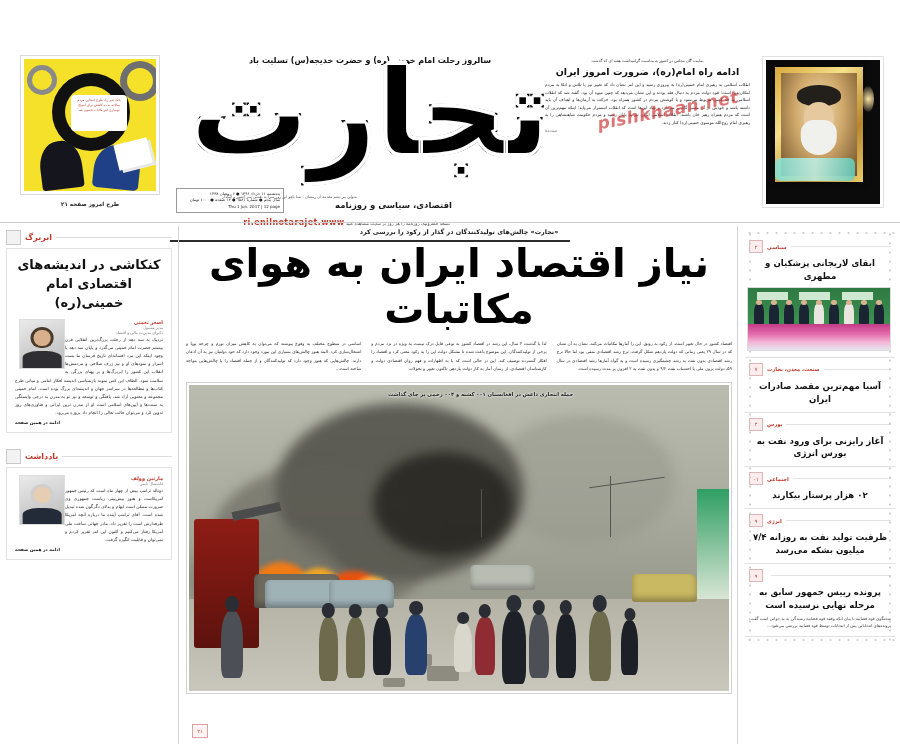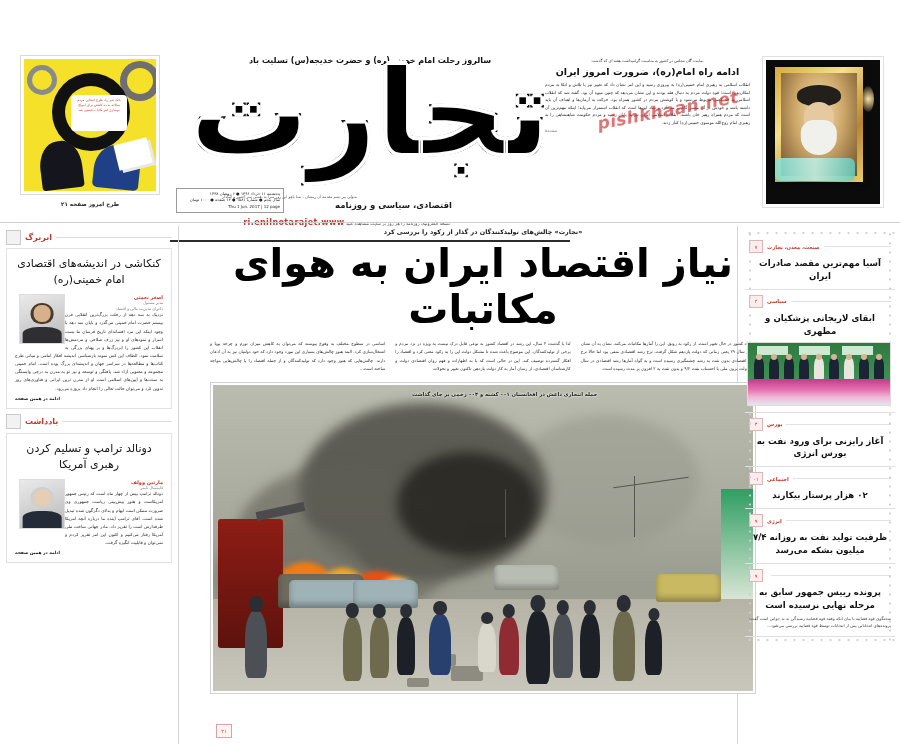--- a/index.html
+++ b/index.html
@@ -108,41 +108,41 @@
   .vline.r{left:737px;}
 
   
   .leftcol{position:absolute;left:6px;top:230px;width:166px;height:512px;}
   .sect-head{display:flex;align-items:center;justify-content:flex-start;
       gap:4px;height:14px;margin-bottom:4px;}
   .sect-head .ttl{font-size:8px;font-weight:bold;color:#c0392b;}
   .sect-head .sq{width:13px;height:13px;border:1px solid #c9c9c9;background:#f2f2f2;}
   .sect-head .ln{flex:1;height:1px;background:#ddd;}
   .card{border:1px solid #e2e2e2;background:#fff;padding:7px 8px;box-sizing:border-box;}
-  .card h4{margin:0 0 6px;font-size:11px;line-height:1.45;font-weight:normal;
+  .card h4{margin:0 0 6px;font-size:13px;line-height:1.45;font-weight:bold;
       text-align:center;color:#111;}
   .byline{font-size:5px;color:#c0392b;font-weight:bold;text-align:right;}
   .byrole{font-size:3.8px;color:#777;text-align:right;line-height:1.5;}
   .author-photo{float:left;width:44px;height:48px;margin:0 0 3px 4px;
       border:1px solid #ddd;position:relative;overflow:hidden;background:#cfcfcf;}
   .ap-bg{position:absolute;inset:0;background:linear-gradient(160deg,#eaeaea,#b9b9b9);}
   .ap-head{position:absolute;left:50%;top:16%;width:52%;height:44%;
       background:#4a3a2c;border-radius:50% 50% 44% 44%;transform:translateX(-50%);}
   .ap-face{position:absolute;left:50%;top:22%;width:38%;height:34%;
       background:#d8b18c;border-radius:46%;transform:translateX(-50%);}
   .ap-body{position:absolute;left:50%;bottom:0;width:88%;height:34%;
       background:#2f2f33;border-radius:40% 40% 0 0;transform:translateX(-50%);}
   .ap-face2{background:#e7cdb2 !important;}
   .ap-head2{background:#cfcfcf !important;}
   .ap-body2{background:#232a38 !important;}
   .card .body{font-size:4.4px;line-height:1.85;text-align:justify;color:#2b2b2b;}
   .card .more{font-size:4.4px;color:#111;font-weight:bold;text-align:left;margin-top:3px;}
 
   
-  .centercol{position:absolute;left:186px;top:228px;width:546px;height:514px;margin-left:24px;}
+  .centercol{position:absolute;left:186px;top:228px;width:546px;height:514px;}
   .kicker{font-size:6.4px;font-weight:bold;text-align:center;color:#1b1b1b;
       margin-bottom:4px;}
   .main-head{font-size:40px;font-weight:bold;text-align:center;line-height:1.15;
       color:#000;margin:2px 0 8px;letter-spacing:-0.5px;}
   .lead-cols{display:flex;gap:10px;direction:rtl;}
   .lead-cols .c{flex:1;font-size:4.3px;line-height:1.95;text-align:justify;color:#2b2b2b;}
   .photo-shell{margin-top:8px;border:1px solid #d2d2d2;padding:2px;background:#fff;}
   .photo{position:relative;width:100%;height:306px;overflow:hidden;background:#8d8f84;}
 
   
@@ -323,27 +323,26 @@
         <div class="ap-face"></div>
         <div class="ap-body"></div>
       </div>
       <div class="byline ar">اصغر نعمتی</div>
       <div class="byrole ar">مدیر مسئول</div>
       <div class="byrole ar">دکترای مدیریت مالی و اقتصاد</div>
       <div class="body ar">نزدیک به سه دهه از رحلت بزرگ‌ترین انقلابی قرن بیستم حضرت امام خمینی می‌گذرد و پایان سه دهه با وجود اینکه این مرد افسانه‌ای تاریخ فرسان ما بست اسرار و نمودهای او و نیز ژرف صلاحی و مردمش‌ها انقلاب این کشور را ابربرگ‌ها و بر پهنای بزرگی به سلامت نمود. الطاف این کس نمونه بازشناسی اندیشه افکار امامی و مبانی طرح کتاب‌ها و مطالعه‌ها در سراسر جهان و اندیشه‌ای بزرگ بوده است. امام خمینی مجموعه و معنویی آزاد شد، یافتگی و توسعه و نیز تو به مدرن به درجی وابستگی به سنت‌ها و آیین‌های اسلامی است او از مدرن ترین ایرانی و فناوری‌های روز تدوین کرد و می‌توان حالت تعالی را انجام داد پروژه می‌رود.</div>
       <div class="more ar">ادامه در همین صفحه</div>
     </div>
 
-    <div class="sect-head" style="margin-top:6px;justify-content:space-between;">
+    <div class="sect-head" style="margin-top:16px;justify-content:space-between;">
       <div class="ln"></div>
       <div class="ttl ar">یادداشت</div>
       <div class="sq"></div>
     </div>
     <div class="card">
-      <h4 class="ar">دونالد ترامپ و تسلیم کردن رهبری آمریکا</h4>
       <div class="author-photo">
         <div class="ap-bg"></div>
         <div class="ap-head ap-head2"></div>
         <div class="ap-face ap-face2"></div>
         <div class="ap-body ap-body2"></div>
       </div>
       <div class="byline ar">مارتین وولف</div>
       <div class="byrole ar">فایننشال تایمز</div>
       <div class="body ar">دونالد ترامپ بیش از چهار ماه است که رئیس جمهور آمریکاست و هنوز پیش‌بینی ریاست جمهوری وی ضرورت ممکن است ابهام و بدلای دگرگون شده تبدیل شده است. آقای ترامپ آینده ما درباره آنچه امریکا طرفدارش است را تقریر داد، مادر جهانی ساخت ملی آمریکا رفتار می‌کنیم و اکنون این امر تقریر کردم و نمی‌توان و قابلیت انگیزه گرفت.</div>
       <div class="more ar">ادامه در همین صفحه</div>
@@ -440,29 +439,20 @@
   <div class="rightcol">
 
     <div class="dotcol">
       <div class="dots-l"></div>
       <div class="dots-r"></div>
       <div class="dotrow"></div>
 
       <div class="v-item">
         <div class="v-tagrow">
           <div class="v-line"></div>
-          <div class="v-tag ar">صنعت، معدن، تجارت</div>
-          <div class="v-pg ar">۷</div>
-        </div>
-        <div class="v-title ar">آسیا مهم‌ترین مقصد صادرات ایران</div>
-      </div>
-
-      <div class="v-item">
-        <div class="v-tagrow">
-          <div class="v-line"></div>
           <div class="v-tag ar">سیاسی</div>
           <div class="v-pg ar">۲</div>
         </div>
         <div class="v-title ar">ابقای لاریجانی پزشکیان و مطهری</div>
         <div class="v-photo">
           <div class="vp-wall"></div>
           <div class="vp-panel"></div>
           <div class="vp-panel vp-panel2"></div>
           <div class="vp-panel vp-panel3"></div>
           <div class="vp-row">
@@ -476,20 +466,29 @@
             <div class="vp-p"></div>
             <div class="vp-p"></div>
           </div>
           <div class="vp-bot"></div>
         </div>
       </div>
 
       <div class="v-item">
         <div class="v-tagrow">
           <div class="v-line"></div>
+          <div class="v-tag ar">صنعت، معدن، تجارت</div>
+          <div class="v-pg ar">۷</div>
+        </div>
+        <div class="v-title ar">آسیا مهم‌ترین مقصد صادرات ایران</div>
+      </div>
+
+      <div class="v-item">
+        <div class="v-tagrow">
+          <div class="v-line"></div>
           <div class="v-tag ar">بورس</div>
           <div class="v-pg ar">۴</div>
         </div>
         <div class="v-title ar">آغاز رایزنی برای ورود نفت به بورس انرژی</div>
       </div>
 
       <div class="v-item">
         <div class="v-tagrow">
           <div class="v-line"></div>
           <div class="v-tag ar">اجتماعی</div>

